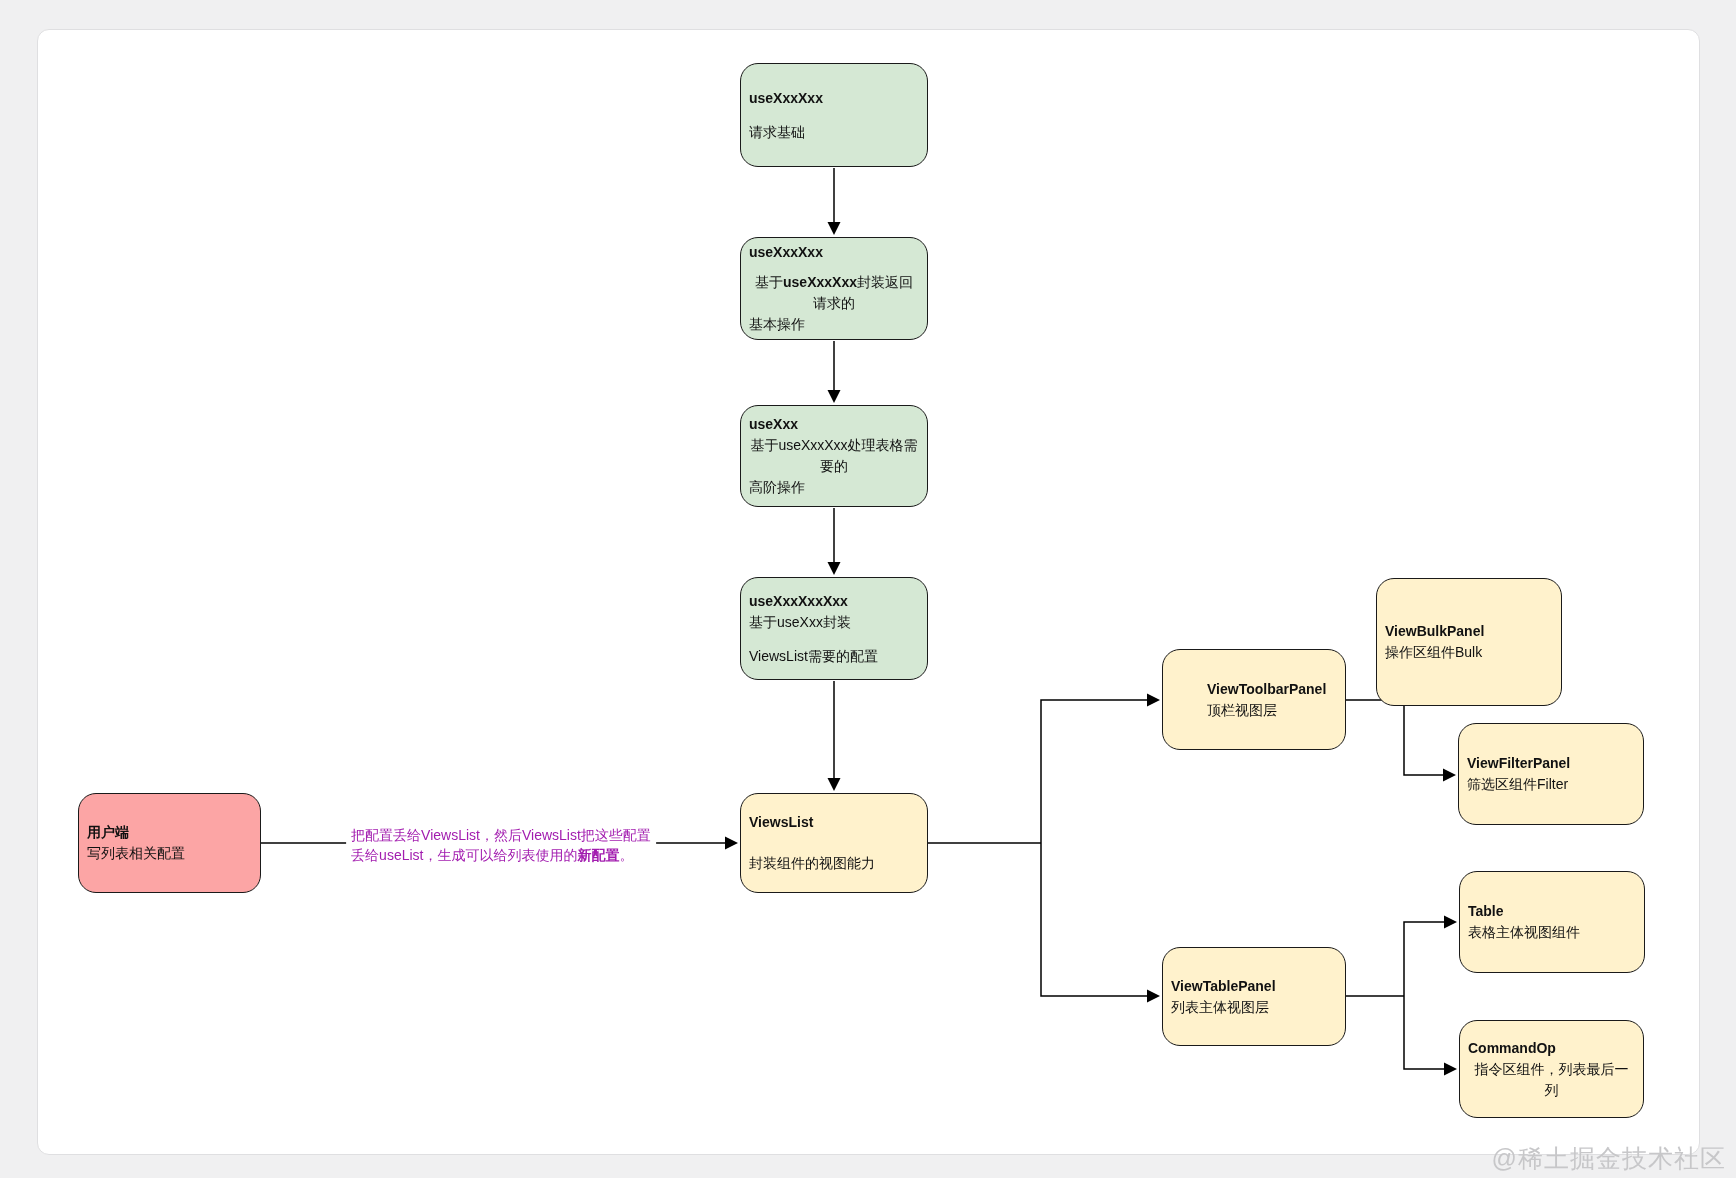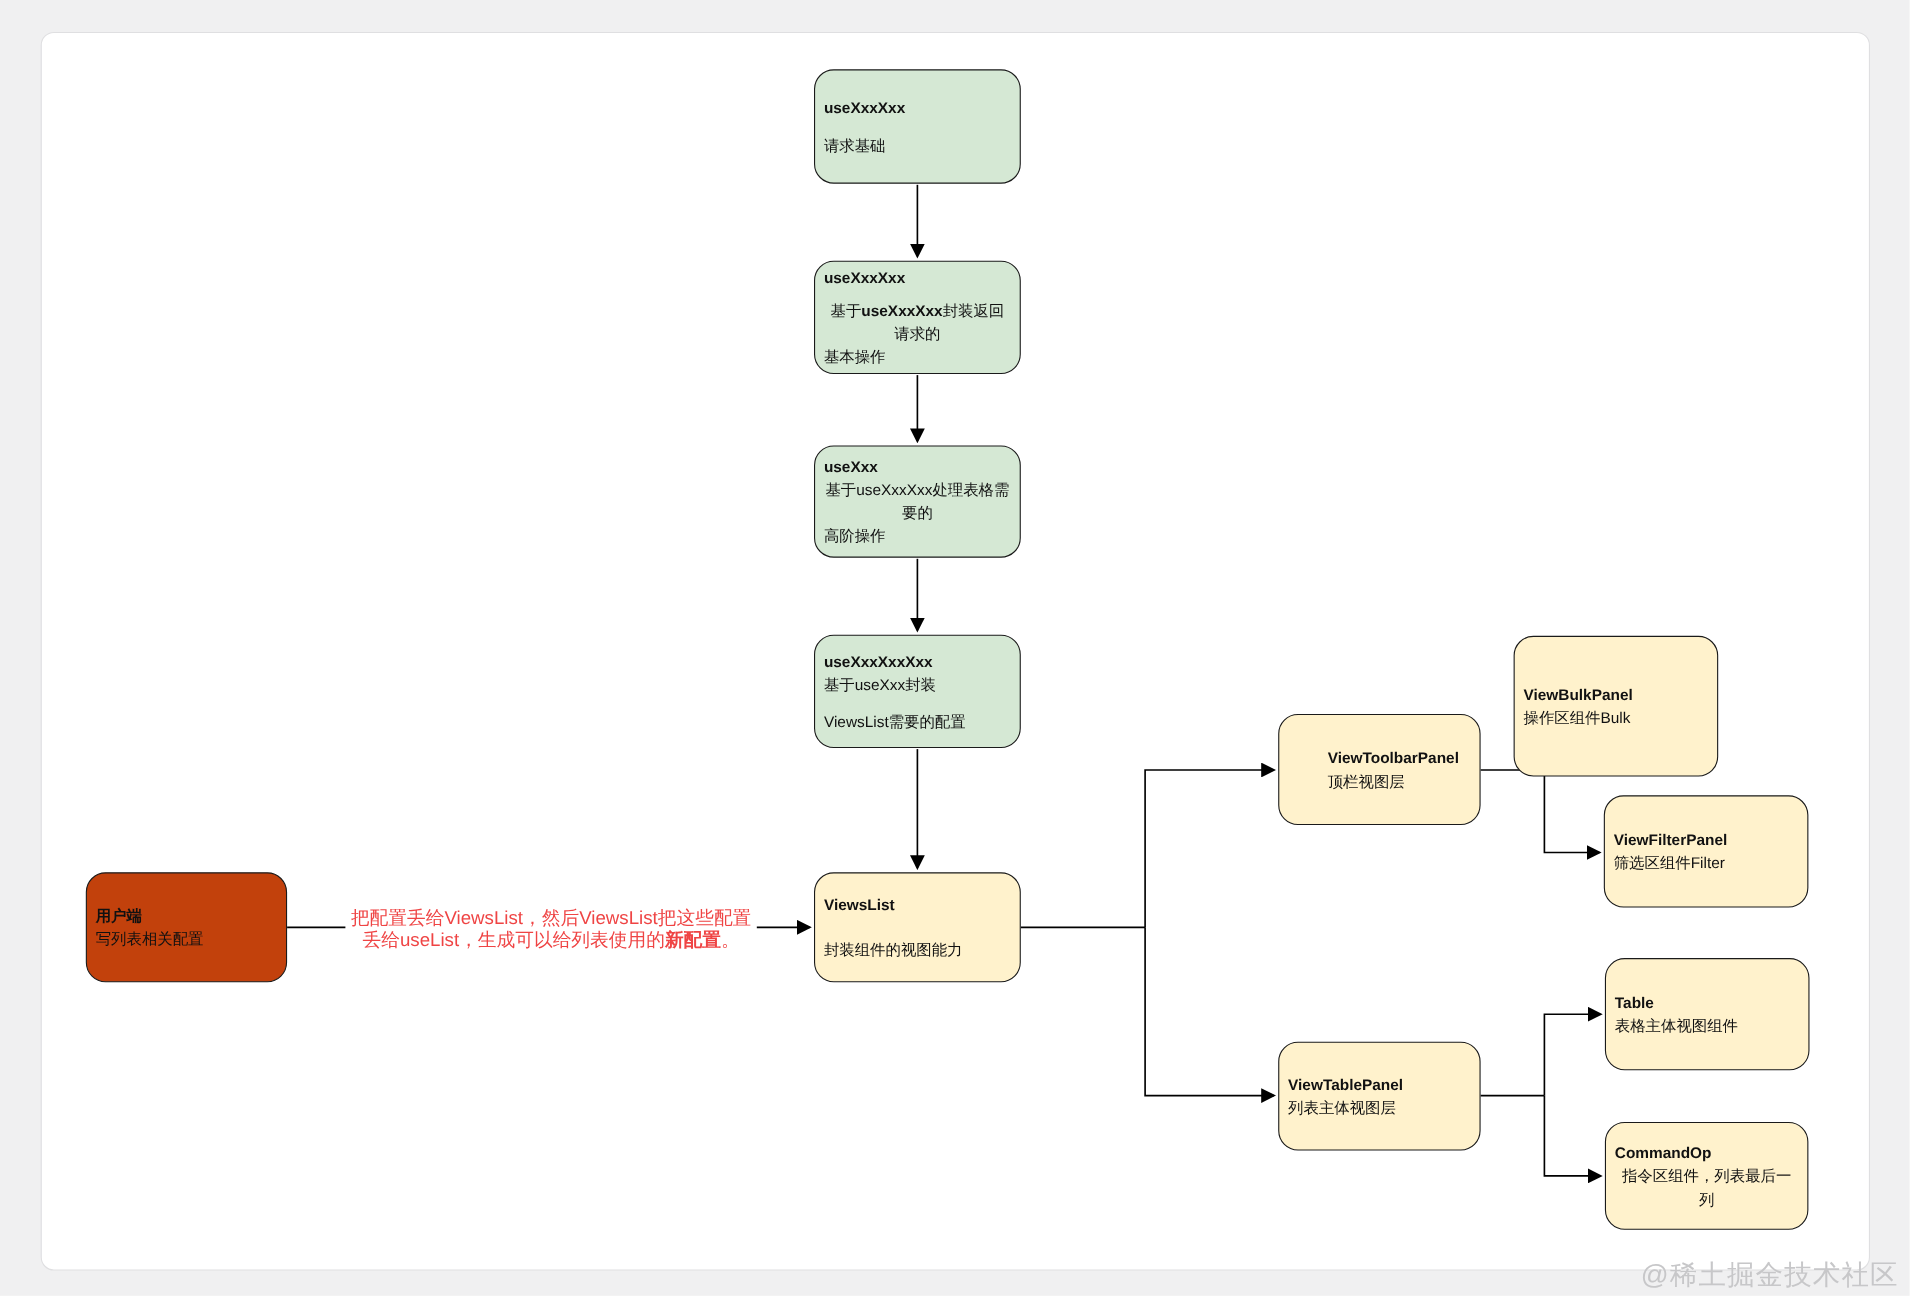--- a/index.html
+++ b/index.html
@@ -43,34 +43,33 @@
     justify-content: center;
     text-align: center;
     font-size: 14px;
     line-height: 21px;
     color: #111111;
     padding: 6px 8px;
   }
   .node .title { font-weight: bold; }
   .green  { background: #d5e8d4; }
   .yellow { background: #fff2cc; }
-  .pink   { background: #c2410c; }
+  .pink   { background: #fca5a5; }
   .mb-lg { margin-bottom: 13px; }
   .mb-sm { margin-bottom: 9px; }
   .mt-md { margin-top: 13px; }
   .edge-label {
     position: absolute;
     left: 501px; top: 824px;
     transform: translateX(-50%);
     background: #ffffff;
     padding: 1px 5px;
-    font-size: 17px;
+    font-size: 14px;
     line-height: 20px;
-    color: #ef4444;
-    text-align: center;
+    color: #a21caf;
     white-space: nowrap;
   }
   .watermark {
     position: absolute;
     right: 10px; bottom: 3px;
     font-size: 25px;
     color: #c7c7c9;
     letter-spacing: 1px;
   }
 </style>

